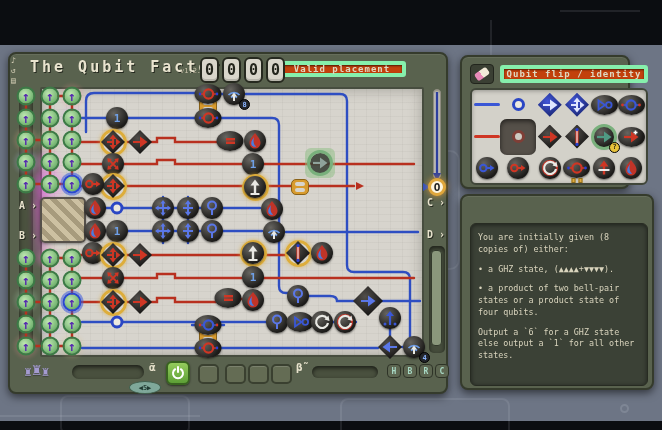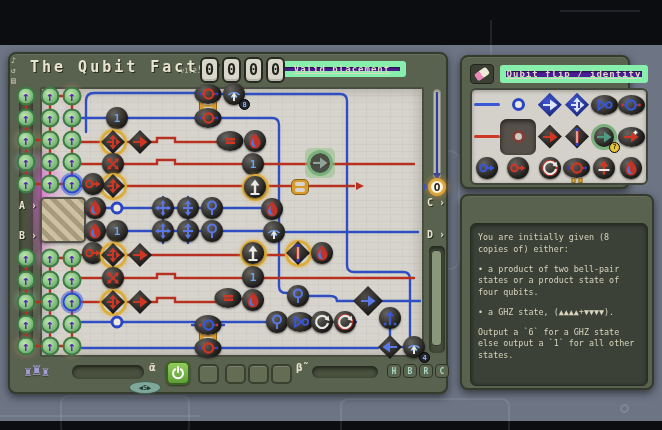--- a/index.html
+++ b/index.html
@@ -6,23 +6,23 @@
   *{box-sizing:border-box;font-family:"DejaVu Sans Mono",monospace;}
   #stage{position:relative;width:662px;height:430px;overflow:hidden;
          background:#6d7585;}
   .trace{position:absolute;border:2px solid rgba(235,240,250,.10);}
   .trace-line{position:absolute;background:rgba(235,240,250,.10);}
   .trace-dot{position:absolute;border:2px solid rgba(235,240,250,.14);border-radius:50%;width:9px;height:9px;}
   .band{position:absolute;left:0;width:662px;background:#0b0d11;}
   
   .panel{position:absolute;background:#59624e;border:2px solid #353b2c;border-radius:8px;
          box-shadow:0 3px 8px rgba(0,0,0,.55), inset 0 1px 0 rgba(255,255,255,.08);}
-  .titlebar{position:absolute;background:#4c1d95;border:6px solid #86efac;border-radius:3px;
+  .titlebar{position:absolute;background:#c2410c;border:4px solid #86efac;border-radius:3px;
             color:#ded9c2;display:flex;align-items:center;justify-content:center;
-            font-weight:bold;letter-spacing:1px;box-shadow:inset 0 1px 2px rgba(0,0,0,.6);text-decoration:underline;}
+            font-weight:bold;letter-spacing:1px;box-shadow:inset 0 1px 2px rgba(0,0,0,.6);}
   
   #game-title{position:absolute;left:30px;top:58px;font-size:15px;font-weight:bold;letter-spacing:3px;
               color:#e9e4cf;text-shadow:1px 1px 0 #262a20;}
   #game-version{position:absolute;left:180px;top:67px;font-size:7px;color:#c9c3ac;}
   #corner-icons{position:absolute;left:11px;top:56px;display:flex;flex-direction:column;gap:1px;}
   #corner-icons span{font-size:8px;line-height:9px;color:#d6d0b8;}
   .counter{position:absolute;top:57px;width:19px;height:26px;background:#d9d6cb;border:2px solid #26291f;
            border-radius:6px;color:#23251c;font-size:15px;font-weight:bold;display:flex;align-items:center;
            justify-content:center;box-shadow:inset 0 -2px 0 rgba(0,0,0,.15);}
   
@@ -964,22 +964,22 @@
               <path d="M9 6C7.5 8.5 6.2 9.8 6.2 12.4a3.4 3.4 0 0 0 5 3C8.5 14 8 10 9 6Z" fill="#4a7ce0"></path>
             </svg>
           </span>
         </div>
       </div>
   </div>
 
   <div class="panel" style="left:460px;top:194px;width:194px;height:196px;">
     <div id="task-inner">
         <p>You are initially given (8 copies of) either:</p>
+        <p>• a GHZ state, (▲▲▲▲+▼▼▼▼).</p>
         <p>• a product of two bell-pair states or a product state of four qubits.</p>
-        <p>• a GHZ state, (▲▲▲▲+▼▼▼▼).</p>
         <p>Output a `6` for a GHZ state else output a `1` for all other states.</p>
       </div>
   </div>
 <div class="counter" style="left: 200px;">0</div>
     <div class="counter" style="left: 222px;">0</div>
     <div class="counter" style="left: 244px;">0</div>
     <div class="counter" style="left: 266px;">0</div>
   </div>
 
 </body></html>

